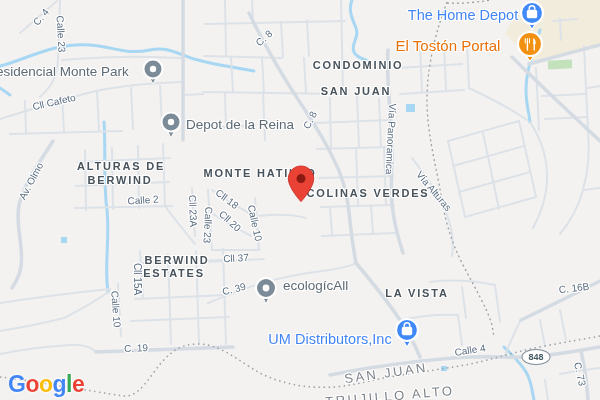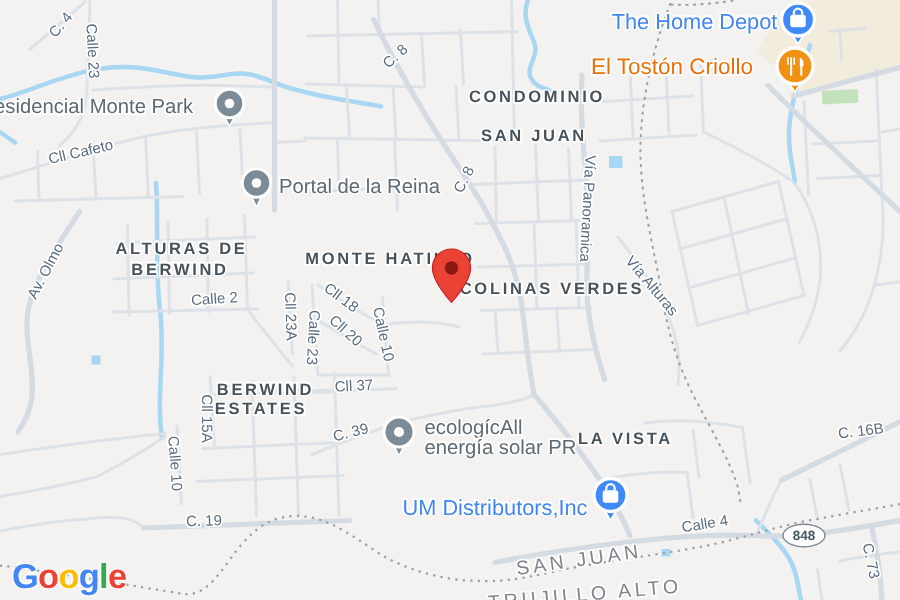--- a/index.html
+++ b/index.html
@@ -215,26 +215,25 @@
   <div class="lbl hood-lbl ctr" style="left:358px;top:65px">CONDOMINIO</div>
   <div class="lbl hood-lbl ctr" style="left:356px;top:91px">SAN JUAN</div>
   <div class="lbl hood-lbl ctr" style="left:177px;top:260px">BERWIND</div>
   <div class="lbl hood-lbl ctr" style="left:174px;top:273px">ESTATES</div>
   <div class="lbl hood-lbl ctr" style="left:417px;top:293px">LA VISTA</div>
 
   <div class="lbl city-lbl ctr" style="left:386px;top:373px;transform:translate(-50%,-50%) rotate(-8deg)">SAN JUAN</div>
   <div class="lbl city-lbl ctr" style="left:390px;top:396px;transform:translate(-50%,-50%) rotate(-5deg)">TRUJILLO ALTO</div>
 
   <div class="lbl poi-lbl" style="left:-4px;top:71px;transform:translateY(-50%)">esidencial Monte Park</div>
-  <div class="lbl poi-lbl" style="left:186px;top:124px;transform:translateY(-50%)">Portal de la Reina</div>
+  <div class="lbl poi-lbl" style="left:186px;top:124px;transform:translateY(-50%)">Depot de la Reina</div>
   <div class="lbl biz-blue ctr" style="left:463px;top:15px">The Home Depot</div>
-  <div class="lbl biz-orange ctr" style="left:448px;top:45px">El Tostón Criollo</div>
+  <div class="lbl biz-orange ctr" style="left:448px;top:45px">El Tostón Portal</div>
   <div class="lbl biz-blue ctr" style="left:330px;top:339px">UM Distributors,Inc</div>
   <div class="lbl poi-lbl" style="left:283px;top:285px;transform:translateY(-50%)">ecologícAll</div>
-  <div class="lbl poi-lbl" style="left:283px;top:298px;transform:translateY(-50%)">energía solar PR</div>
 
   <svg id="pins" width="600" height="400" viewBox="0 0 600 400">
 
     <g>
       <path d="M149.2,77 L153,84 L156.8,77 Z" fill="#7c8b98" stroke="#fff" stroke-width="1"></path>
       <circle cx="153" cy="69" r="9.5" fill="#7c8b98" stroke="#fff" stroke-width="2"></circle>
       <circle cx="153" cy="69" r="3.2" fill="#fff"></circle>
     </g>
     <g>
       <path d="M167.2,130 L171,138 L174.8,130 Z" fill="#7c8b98" stroke="#fff" stroke-width="1"></path>

